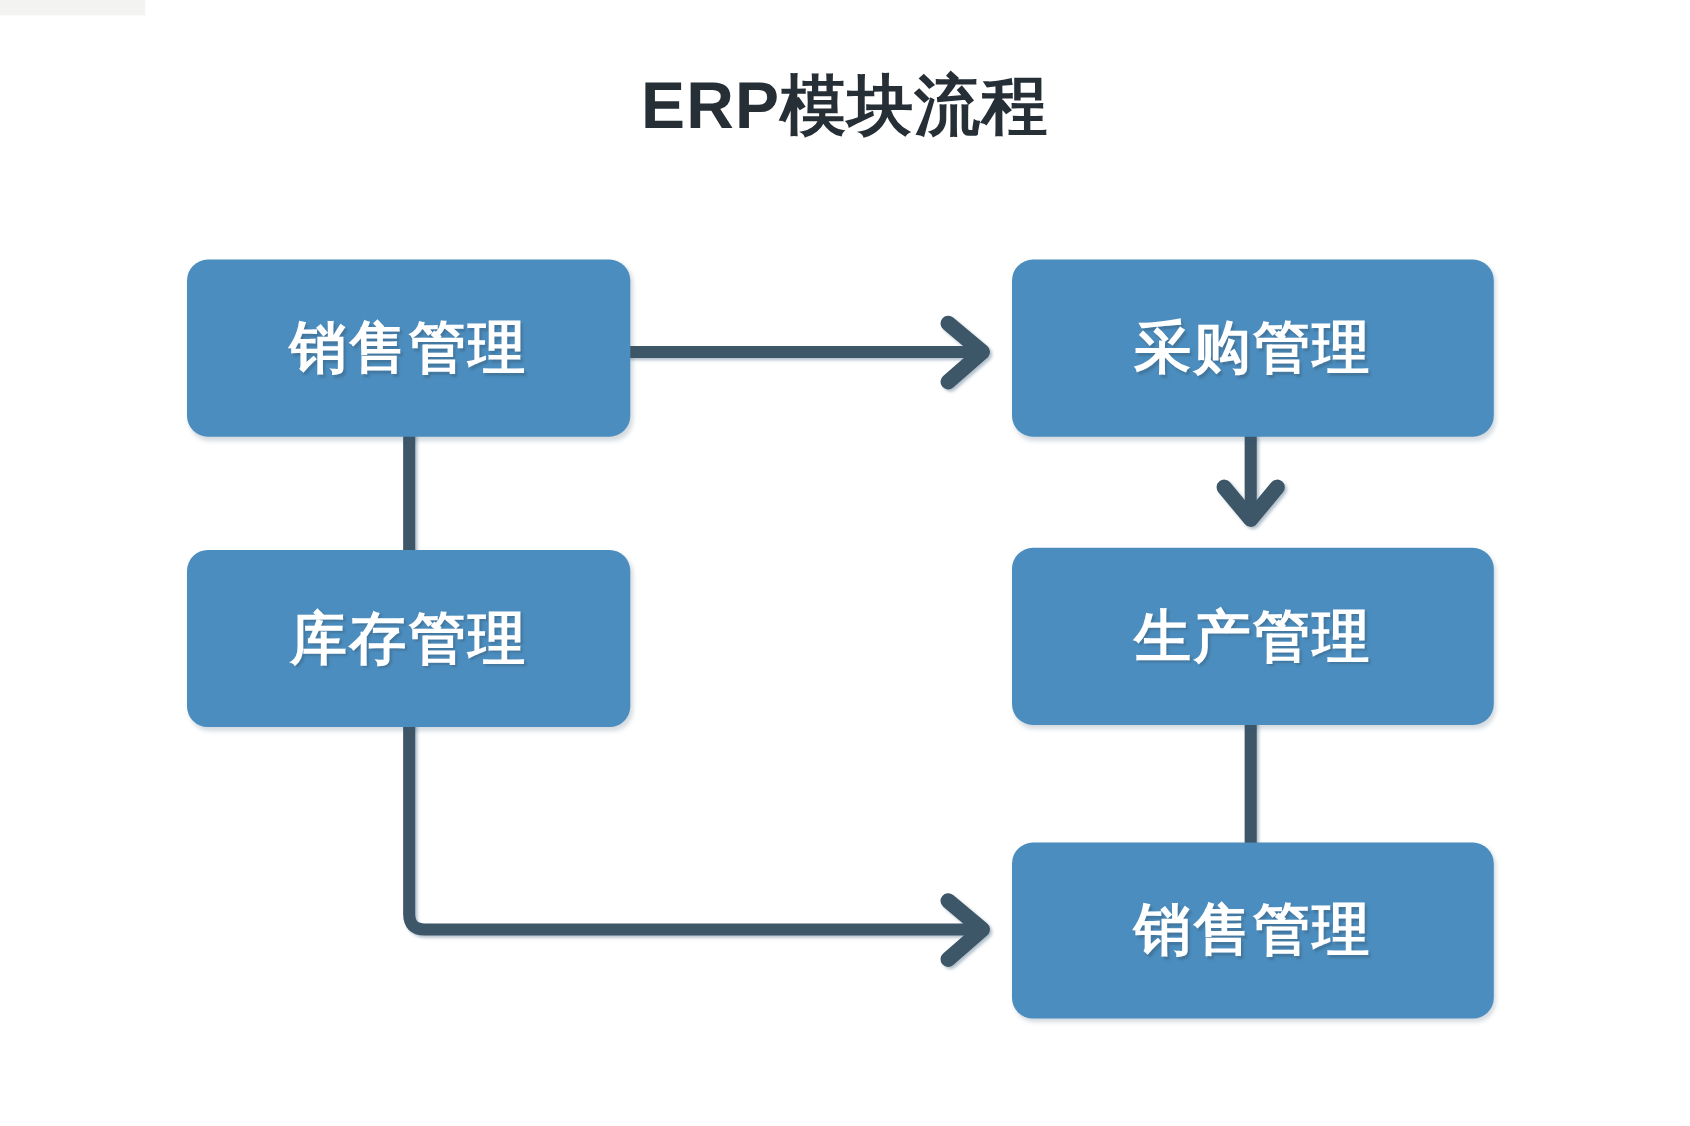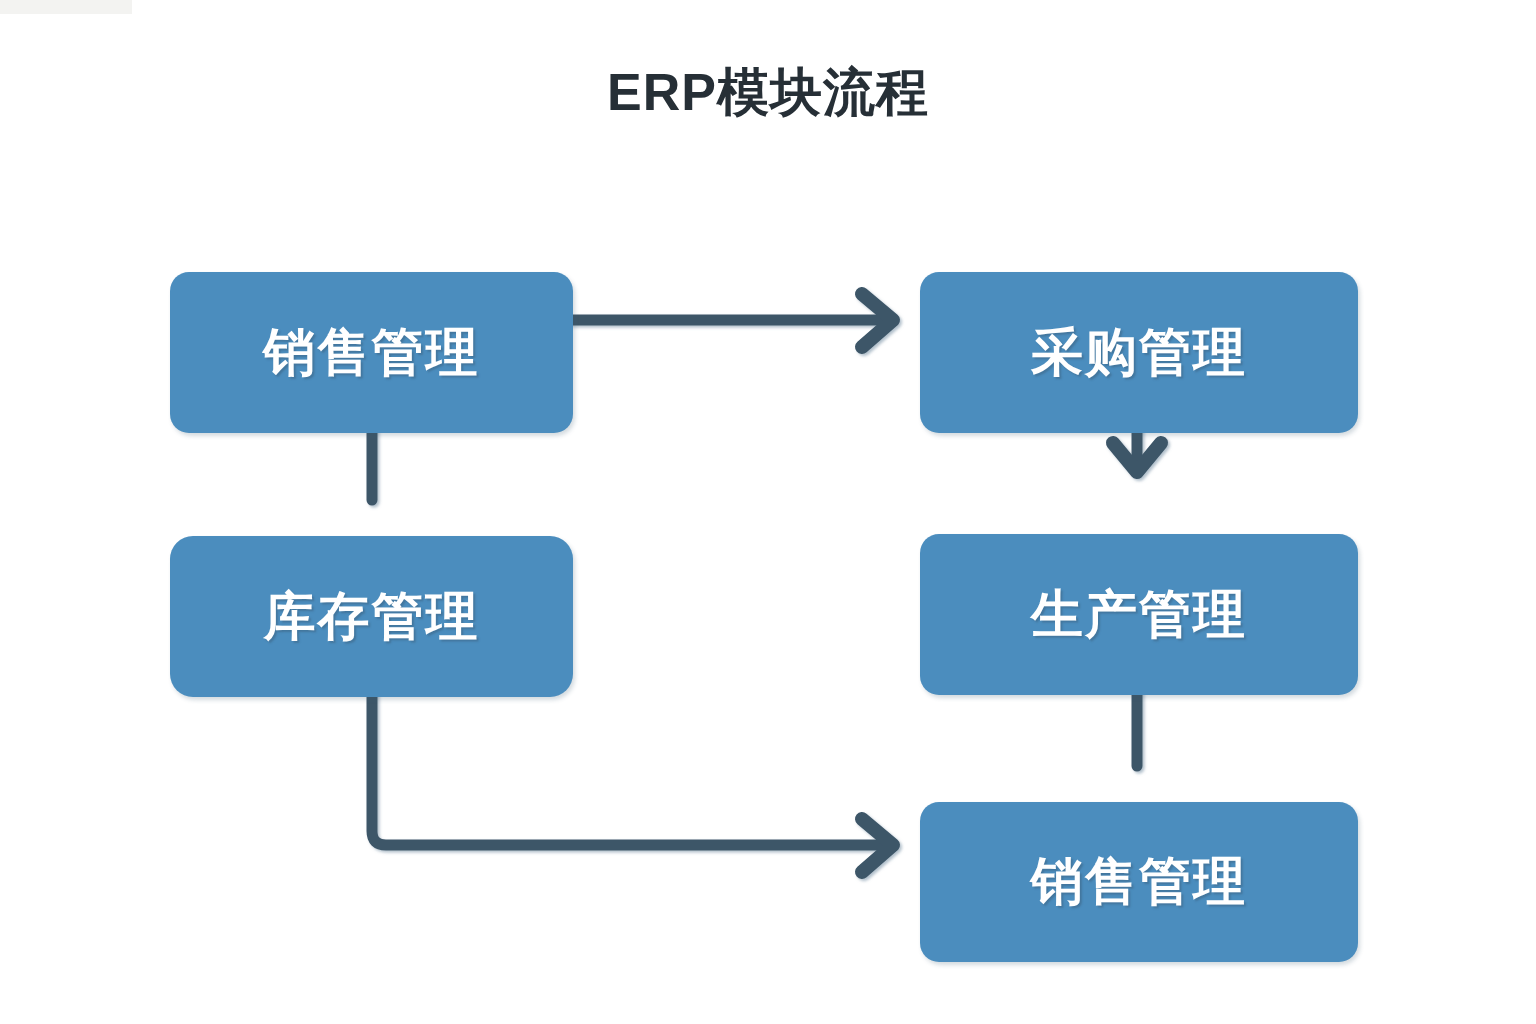--- a/index.html
+++ b/index.html
@@ -27,50 +27,49 @@
     width: 132px;
     height: 14px;
     background: #f3f3f1;
   }
   .diagram-title {
     position: absolute;
     left: 0;
     top: 66px;
     width: 1536px;
     text-align: center;
-    font-size: 52px;
+    font-size: 60px;
     line-height: 1;
     font-weight: bold;
     color: #262f36;
     letter-spacing: 1px;
     white-space: nowrap;
   }
   .node {
     position: absolute;
     box-sizing: border-box;
     background: #4b8dbe;
     border-radius: 19px;
     display: flex;
     align-items: center;
     justify-content: center;
     color: #ffffff;
     font-size: 52px;
     font-weight: bold;
     letter-spacing: 2px;
     z-index: 3;
     box-shadow: 2px 3px 4px rgba(60,90,115,0.22);
-    margin-top: 36px;
   }
   .node-label {
     text-shadow: 2px 2px 2px rgba(55,85,110,0.40);
     white-space: nowrap;
   }
   
   #node-sales      { left: 170px; top: 236px; width: 403px; height: 161px; }
-  #node-inventory  { left: 170px; top: 500px; width: 403px; height: 161px; border-radius: 23px; }
+  #node-inventory  { left: 170px; top: 500px; width: 403px; height: 161px; }
   #node-purchase   { left: 920px; top: 236px; width: 438px; height: 161px; }
   #node-production { left: 920px; top: 498px; width: 438px; height: 161px; }
   #node-finance    { left: 920px; top: 766px; width: 438px; height: 160px; }
 
   #edges {
     position: absolute;
     left: 0;
     top: 0;
     width: 1536px;
     height: 1024px;

